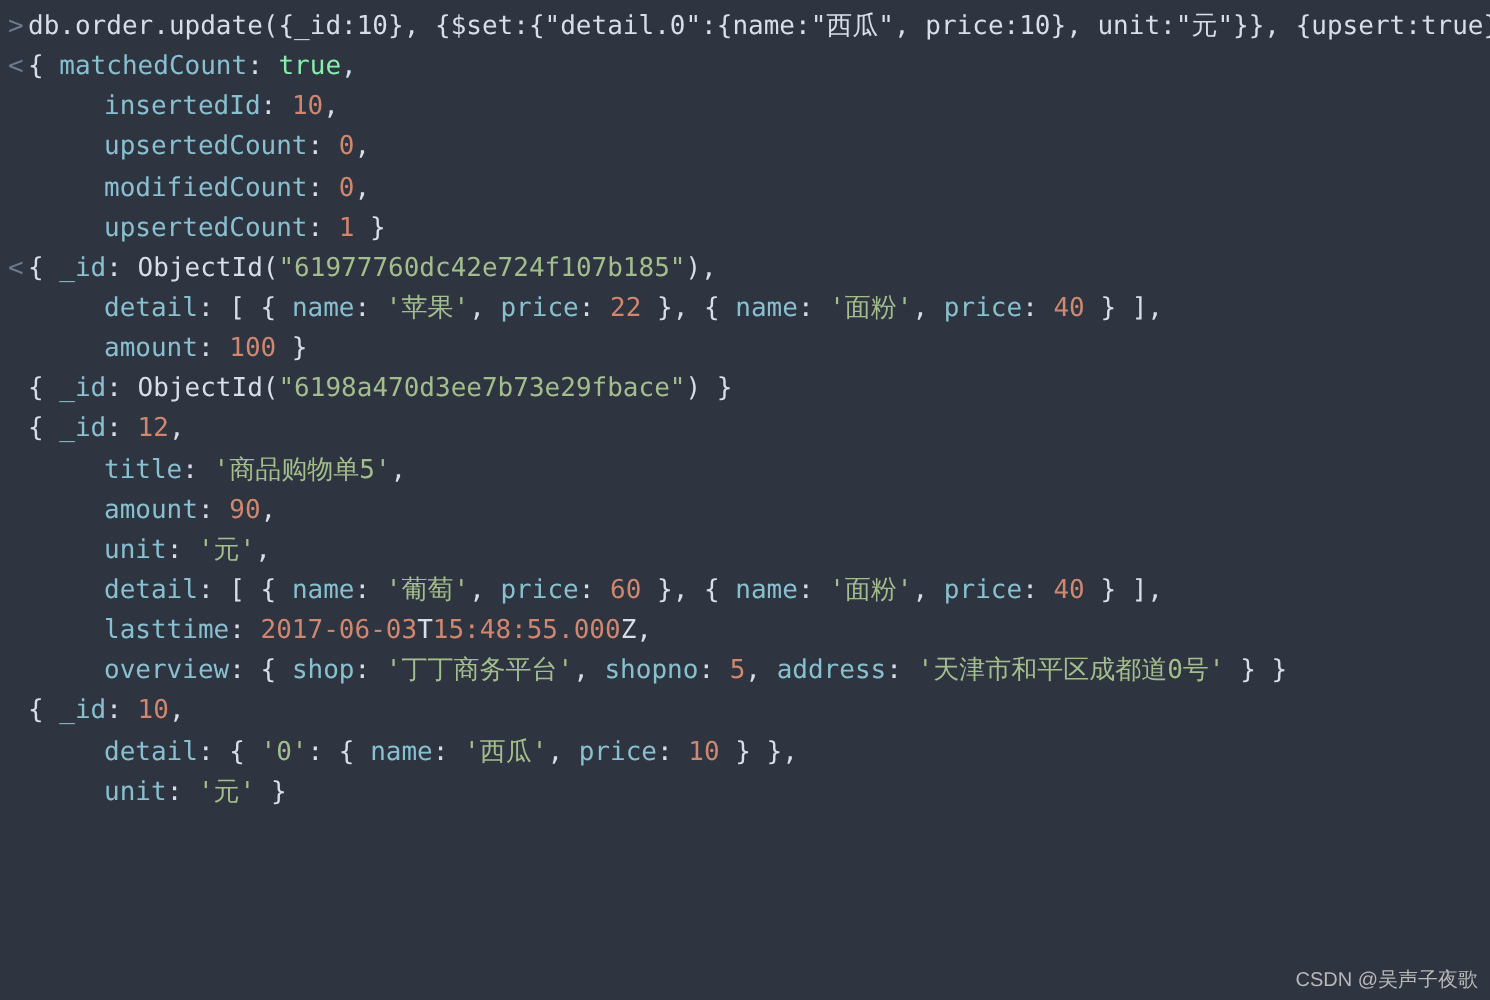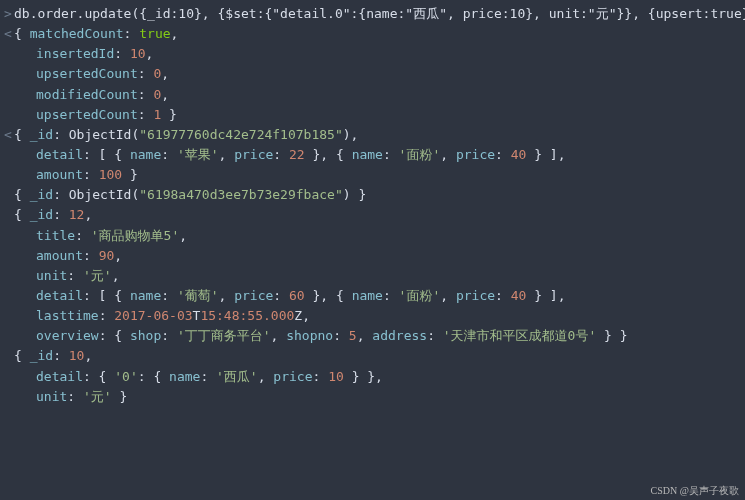--- a/index.html
+++ b/index.html
@@ -10,35 +10,35 @@
     line-height: 1.55;
     color: #d8dee9;
     width: 745px;
     height: 500px;
     overflow: hidden;
     padding: 4px 0 0 0;
     position: relative;
   }
   .ln { padding: 0 14px; white-space: pre; }
   .lp { padding: 0 14px 0 4px; white-space: pre; }
-  .ind { padding-left: 36px; }
+  .ind { padding-left: 52px; }
   .prompt { color: #6c7a8c; display: inline-block; width: 10px; }
   .p  { color: #d8dee9; }  
   .k  { color: #88c0d0; }  
-  .b  { color: #84cc16; }  
+  .b  { color: #86efac; }  
   .n  { color: #d08770; }  
   .s  { color: #a3be8c; }  
   .y  { color: #d8dee9; }  
   .watermark {
     position: absolute;
     bottom: 2px;
     right: 6px;
     color: #b8b8b8;
     font-size: 10px;
-    font-family: Liberation Serif, serif;
+    font-family: Liberation Sans, sans-serif;
   }
 </style>
 </head>
 <body>
 
 <div>
 
 <div class="lp"><span class="prompt">&gt;</span><span class="p">db.order.update({_id:10}, {$set:{"detail.0":{name:"西瓜", price:10}, unit:"元"}}, {upsert:true})</span></div>
 
 <div class="lp"><span class="prompt">&lt;</span><span class="y">{ </span><span class="k">matchedCount</span><span class="p">: </span><span class="b">true</span><span class="p">,</span></div>

